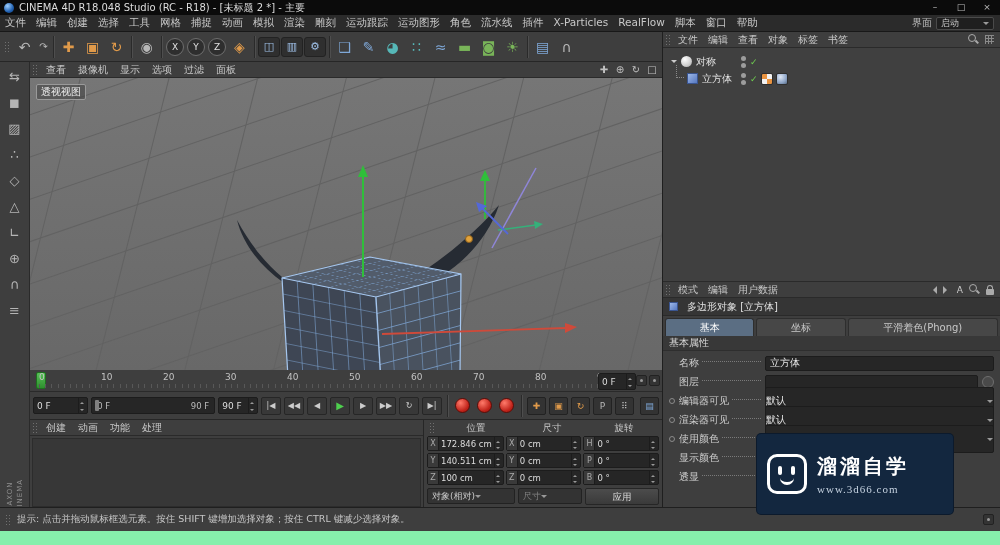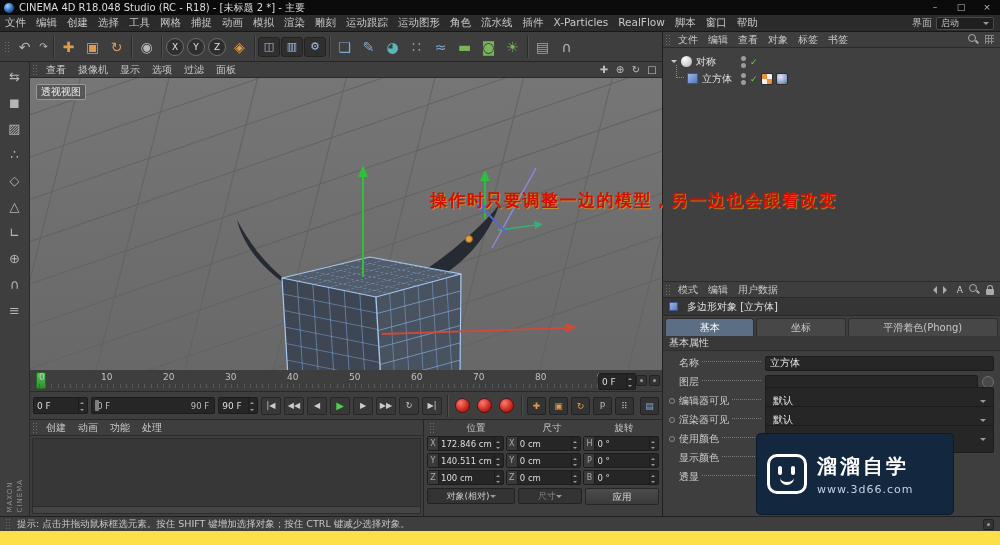--- a/index.html
+++ b/index.html
@@ -1,18 +1,18 @@
 <!DOCTYPE html>
 <html><head>
 <meta charset="utf-8">
 <style>
   * { margin:0; padding:0; box-sizing:border-box; }
   html,body { background:#1d1d1d; }
   body { font-family:"DejaVu Sans","Liberation Sans",sans-serif; }
-  #app { position:relative; width:1000px; height:545px; background:#fde047; overflow:hidden; color:#ccc; }
+  #app { position:relative; width:1000px; height:545px; background:#86efac; overflow:hidden; color:#ccc; }
 
   
   .titlebar { position:absolute; top:0; left:0; right:0; height:15px; background:#0b0b0b; display:flex; align-items:center; gap:5px; padding-left:4px; font-size:10px; color:#ddd; }
   .app-icon { width:10px; height:10px; border-radius:50%; background:radial-gradient(circle at 35% 30%, #9fd0ff, #1f5fb0 60%, #123c75); flex:none; }
   .win-btns { margin-left:auto; display:flex; height:100%; }
   .win-btn { width:26px; text-align:center; font-size:9px; line-height:15px; color:#bbb; }
 
   
   .menubar { position:absolute; top:15px; left:0; right:0; height:17px; background:#2b2b2b; border-bottom:1px solid #181818; display:flex; align-items:center; font-size:10.5px; }
   .mitems { display:flex; }
@@ -91,21 +91,21 @@
   .dope-scroll { position:absolute; bottom:0; left:0; right:0; height:7px; background:#454545; border-top:1px solid #2c2c2c; }
 
   .coords { flex:1; display:flex; flex-direction:column; padding:0 3px 3px; }
   .coords-head { height:16px; display:flex; align-items:center; font-size:9.5px; color:#c8c8c8; }
   .coords-head b { font-weight:400; text-align:center;font-family:Liberation Mono, monospace; }
   .ch-pos { width:78px; } .ch-size { width:74px; } .ch-rot { width:70px; }
   .coords-grid { display:grid; grid-template-columns:1fr 1fr 1fr; gap:2px; }
   .coords-grid .fld { height:15px; }
   .coords-grid .fv { font-size:8.5px; padding:0 2px; }
   .coords-foot { display:flex; gap:3px; margin-top:3px; }
-  .dd { background:#333; border:1px solid #222; border-radius:2px; height:16px; display:flex; align-items:center; justify-content:center; padding:0 4px; font-size:9px; color:#ccc; }
+  .dd { background:#333; border:1px solid #222; border-radius:2px; height:16px; display:flex; align-items:center; justify-content:flex-start; padding:0 4px; font-size:9px; color:#ccc; }
   .dd.dis { color:#828282; }
   .mode-dd { width:88px; } .size-dd { width:64px; }
   .apply { flex:1; background:linear-gradient(#4c4c4c,#3a3a3a); border:1px solid #262626; border-radius:2px; font-size:9.5px; text-align:center; line-height:15px; color:#ddd; }
 
   
   .right { position:absolute; top:32px; left:662px; width:338px; bottom:29px; background:#3e3e3e; border-left:1px solid #1f1f1f; }
   .om-menu, .am-menu { height:16px; display:flex; align-items:center; font-size:10px; border-bottom:1px solid #2a2a2a; background:#3e3e3e; }
   .om-menu .mi, .am-menu .mi { padding:0 5px; }
   .om-right { margin-left:auto; display:flex; align-items:center; gap:6px; padding-right:6px; }
   .mag { position:relative; width:11px; height:11px; }
@@ -144,36 +144,36 @@
   .tab.wide { flex:1.7; }
   .am-sec { position:absolute; top:304px; height:15px; left:0; right:0; background:#383838; font-size:10px; color:#dadada; padding-left:6px; display:flex; align-items:center; border-bottom:1px solid #2e2e2e; }
   .am-rows { position:absolute; top:319px; left:0; right:0; padding:4px 6px; display:flex; flex-direction:column; gap:3px;justify-content:center; }
   .arow { display:flex; align-items:center; height:16px; font-size:10px; }
   .akey { display:flex; align-items:center; width:96px; flex:none; }
   .ak-dot { width:6px; height:6px; border:1px solid #8a8a8a; border-radius:50%; margin-right:4px; flex:none; }
   .ak-sp { width:10px; flex:none; }
   .aklabel { color:#cfcfcf; white-space:nowrap; }
   .dots { flex:1; border-bottom:1px dotted #7a7a7a; margin:0 4px 3px 3px; height:1px; }
   .inp { flex:1; background:#262626; border:1px solid #1c1c1c; border-radius:2px; height:15px; font-size:10px; color:#e8e8e8; padding:0 4px; display:flex; align-items:center; }
-  .addl { flex:1; background:#262626; border:1px solid #1c1c1c; border-radius:2px; height:28px; font-size:10px; color:#e8e8e8; padding:0 7px; display:flex; align-items:center; justify-content:space-between; }
+  .addl { flex:1; background:#262626; border:1px solid #1c1c1c; border-radius:2px; height:28px; font-size:10px; color:#e8e8e8; padding:0 0; display:flex; align-items:center; justify-content:space-between; }
   .lay-btn { width:12px; height:12px; border-radius:50%; background:#4a4a4a; border:1px solid #6e6e6e; margin-left:4px; flex:none; }
   .cbx { width:11px; height:11px; background:#262626; border:1px solid #555; border-radius:2px; }
 
   
-  .watermark { position:absolute; left:94px; top:402px; width:196px; height:80px; background:#13273f; border-radius:4px; display:flex; align-items:center; padding:0 10px; gap:10px; z-index:30; box-shadow:0 0 0 1px #0c1a2c; }
+  .watermark { position:absolute; left:94px; top:402px; width:196px; height:80px; background:#13273f; border-radius:4px; display:flex; align-items:center; padding:0 10px; gap:10px; z-index:30; box-shadow:0 0 0 1px #0c1a2c;font-family:Liberation Serif, serif; }
   .wm-logo { width:40px; height:40px; border:3px solid #fff; border-radius:10px; position:relative; flex:none; }
   .wm-eye { position:absolute; top:9px; width:4px; height:9px; background:#fff; border-radius:2px; }
   .wm-eye.l { left:8px; } .wm-eye.r { left:21px; }
   .wm-mouth { position:absolute; left:10px; bottom:6px; width:14px; height:7px; border-bottom:3px solid #fff; border-radius:0 0 8px 8px; }
   .wm-text { display:flex; flex-direction:column; }
   .wm-title { font-size:20px; color:#fff; font-weight:700; letter-spacing:3px; white-space:nowrap; }
   .wm-url { font-size:11px; color:#c5d2e0; margin-top:3px; letter-spacing:1px; }
 
   
-  .statusbar { position:absolute; left:0; right:0; bottom:14px; height:15px; background:#3e3e3e; border-top:1px solid #1f1f1f; display:flex; align-items:center; font-size:9.5px; color:#c6c6c6; gap:4px; padding:0 6px 0 3px; }
+  .statusbar { position:absolute; left:0; right:0; bottom:14px; height:24px; background:#3e3e3e; border-top:1px solid #1f1f1f; display:flex; align-items:center; font-size:9.5px; color:#c6c6c6; gap:4px; padding:0 6px 0 3px; }
   .sb-right { margin-left:auto; }
   .taskbar { position:absolute; left:0; right:0; bottom:0; height:14px; background:#060606; display:flex; align-items:center; gap:21px; padding-left:14px; }
   .tb-icon { width:9px; height:9px; flex:none; }
   .tb-icon.start { background-image:linear-gradient(#eaeaea,#eaeaea),linear-gradient(#eaeaea,#eaeaea),linear-gradient(#eaeaea,#eaeaea),linear-gradient(#eaeaea,#eaeaea); background-size:4px 4px; background-position:0 0,5px 0,0 5px,5px 5px; background-repeat:no-repeat; }
   .tb-icon.circle { border:1.5px solid #ddd; border-radius:50%; }
   .tb-icon.edge { border-radius:50%; background:radial-gradient(circle at 35% 35%, #6fc7f0, #1f7fd0); }
   .tb-icon.folder { background:linear-gradient(#f0c55a,#d8a43a); border-radius:1px; }
   .tb-icon.red { background:#d0452f; border-radius:2px; }
   .tb-icon.teal { background:#2fa8a0; border-radius:2px; }
   .tb-icon.purple { background:#7a4fd0; border-radius:2px; }
@@ -376,21 +376,20 @@
         <line x1="70" y1="333" x2="86" y2="339" stroke="#cf4a3a" stroke-width="1.5"></line>
         <polygon points="90,340 84,336 83,342" fill="#cf4a3a"></polygon>
         <line x1="70" y1="333" x2="56" y2="342" stroke="#5468d8" stroke-width="1.5"></line>
         <polygon points="52,344 57,338 60,344" fill="#5468d8"></polygon>
       </g>
     </svg>
     <span class="vp-label">透视视图</span>
     <span class="grid-info">网格间距：100 cm</span>
   </div>
 
-  <div class="annotation">操作时只要调整一边的模型，另一边也会跟着改变</div>
 
   <div class="timeline">
     <span class="playhead"></span>
     <div class="ruler-nums">
 
     <span>0</span>
         <span>10</span>
         <span>20</span>
         <span>30</span>
         <span>40</span>

